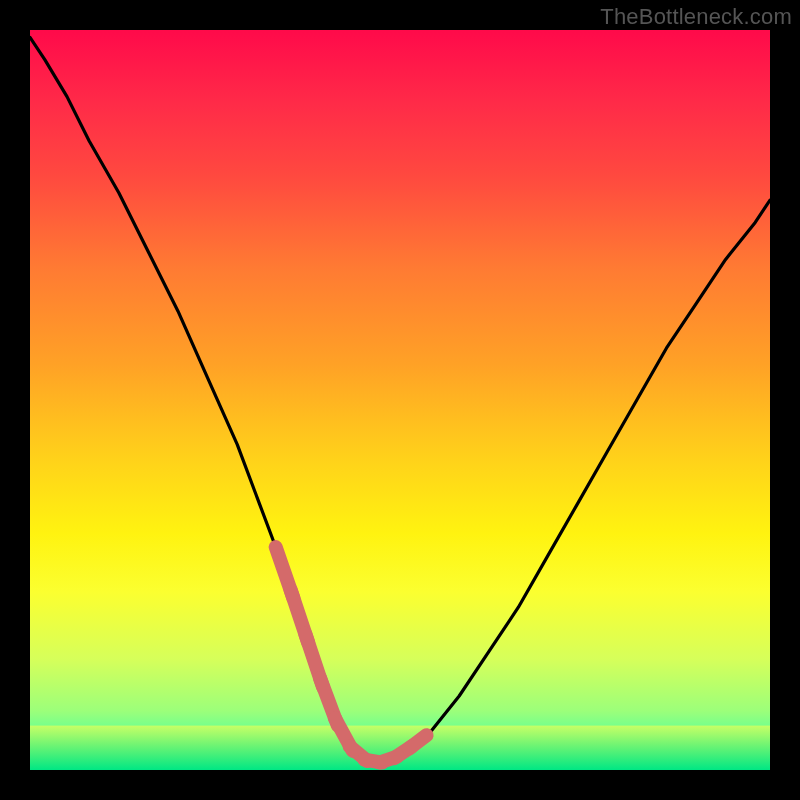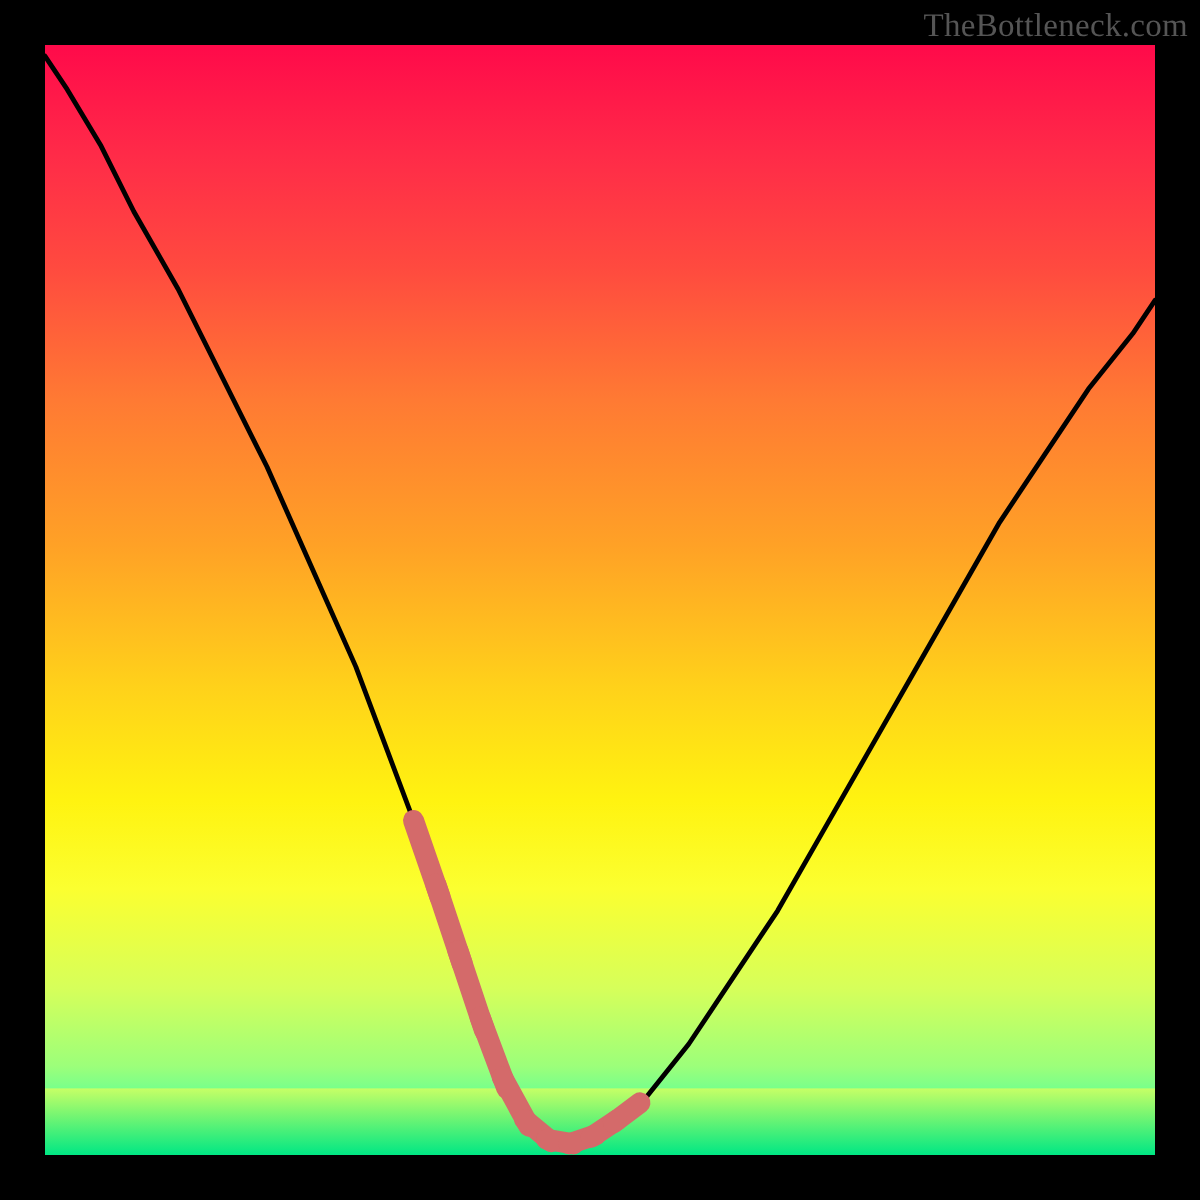--- a/index.html
+++ b/index.html
@@ -26,21 +26,20 @@
     height: 740px;
   }
   .attribution {
     position: absolute;
     top: 4px;
     right: 8px;
     color: #555;
     font-size: 22px;
     font-weight: 500;
     letter-spacing: 0.2px;
-    font-family: Liberation Serif, serif;
   }
   svg { display: block; }
 </style>
 </head>
 <body>
 
 <div class="frame">
   <div class="plot-area">
     <svg id="chart-svg" width="740" height="740" viewBox="0 0 740 740">
       <defs>

